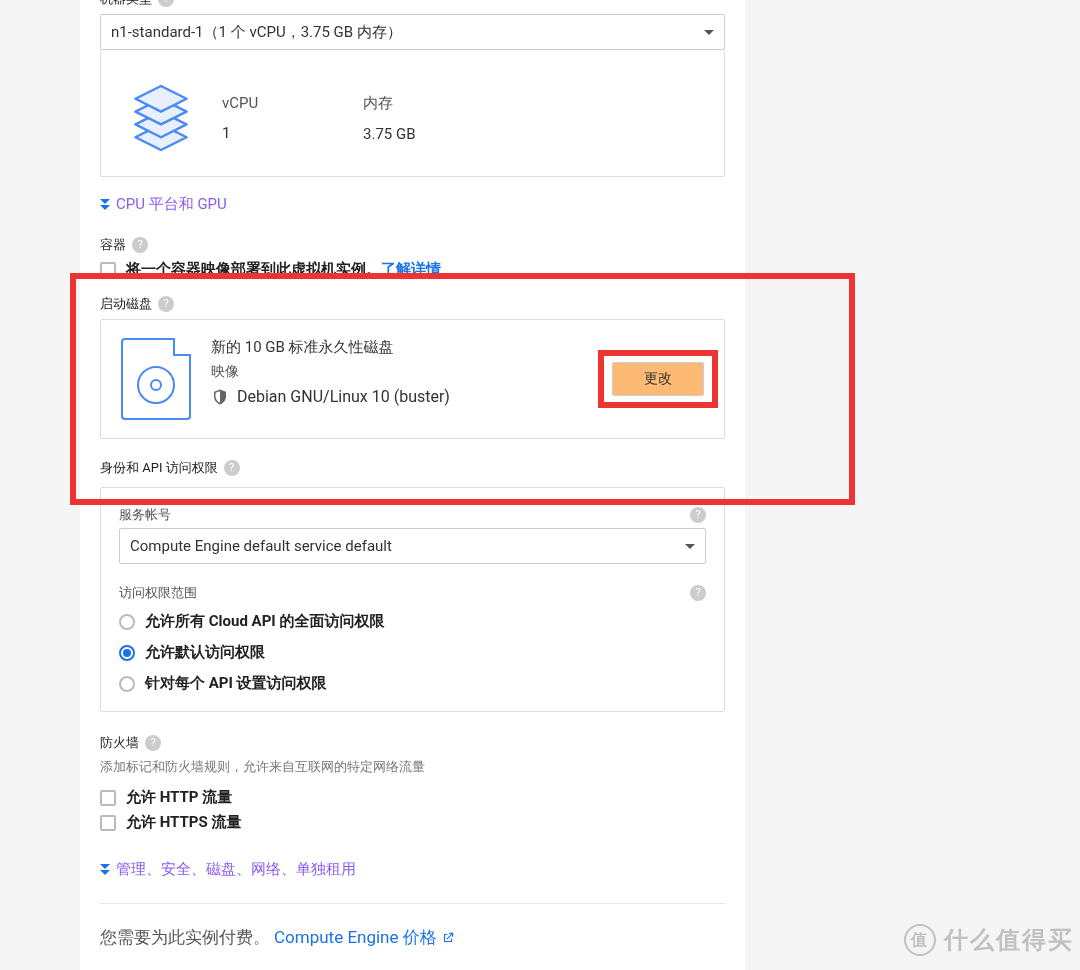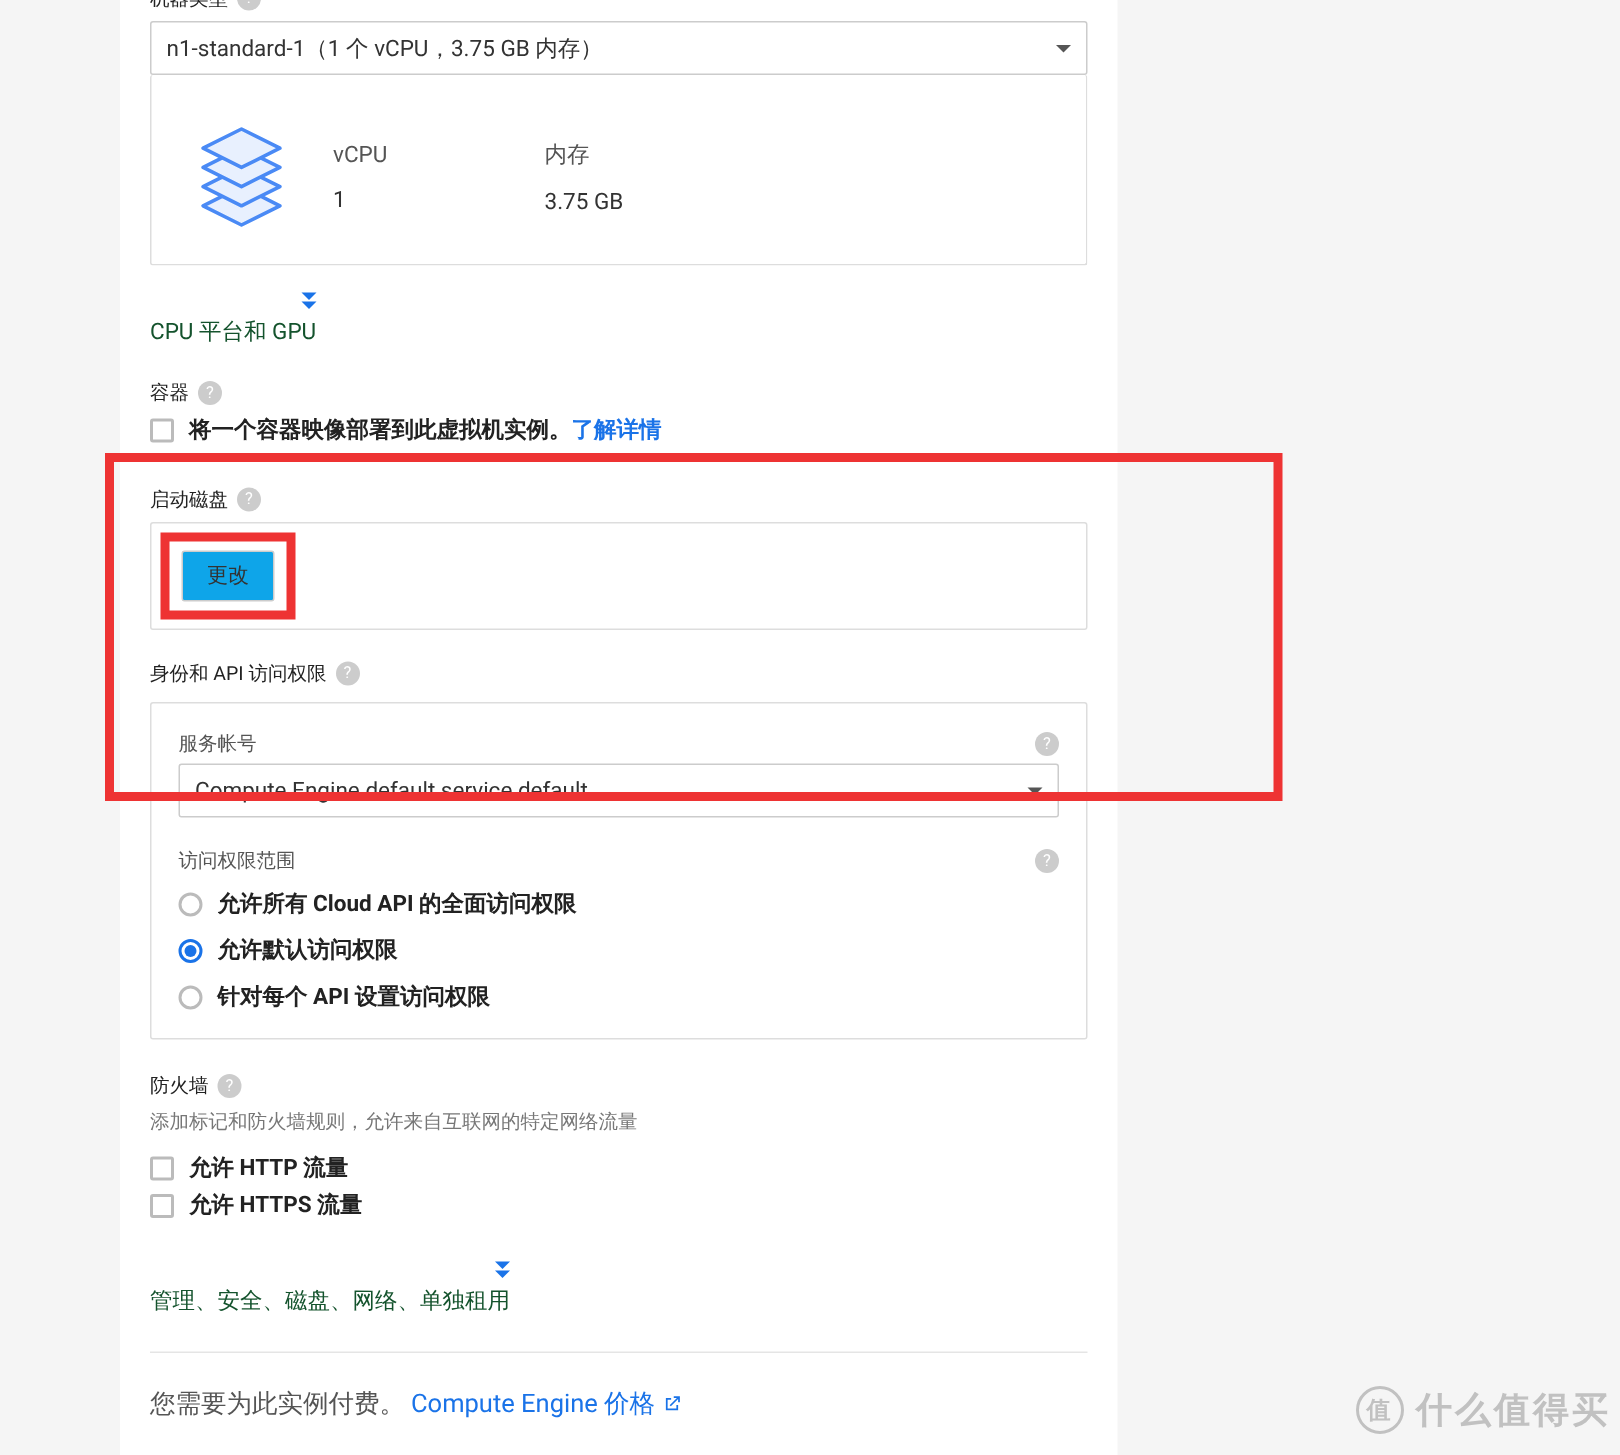--- a/index.html
+++ b/index.html
@@ -18,21 +18,21 @@
   .card { border: 1px solid #ddd; border-radius: 2px; padding: 18px 20px; }
 
   .spec-row { display: flex; align-items: center; gap: 21px; margin-top: 10px; }
   .spec-col { min-width: 120px; }
   .spec-head { font-size: 15px; color: #555; margin-bottom: 12px; }
   .spec-val { font-size: 15px; color: #333; }
 
   .stack-icon { width: 80px; height: 80px; position: relative; }
   .stack-icon svg { width: 100%; height: 100%; }
 
-  .expander-link { display: inline-flex; align-items: flex-end; gap: 6px; color: #14532d; font-size: 15px; margin-top: 18px; cursor: pointer; flex-direction: column; }
+  .expander-link { display: inline-flex; align-items: center; gap: 6px; color: #8b5cf6; font-size: 15px; margin-top: 18px; cursor: pointer; }
   .chev-down-double { display: inline-flex; flex-direction: column; gap: -4px; color: #1a73e8; }
   .chev-sm { width: 0; height: 0; border-left: 5px solid transparent; border-right: 5px solid transparent; border-top: 5px solid #1a73e8; }
   .chev-sm + .chev-sm { margin-top: 1px; }
 
   .inline-row { display: flex; align-items: center; gap: 10px; margin-top: 4px; }
   .checkbox { width: 16px; height: 16px; border: 2px solid #bbb; border-radius: 2px; flex-shrink: 0; cursor: pointer; }
   .radio { width: 16px; height: 16px; border: 2px solid #bbb; border-radius: 50%; flex-shrink: 0; cursor: pointer; position: relative; }
   .radio.checked { border-color: #1a73e8; }
   .radio.checked::after { content: ""; position: absolute; left: 2px; top: 2px; width: 8px; height: 8px; background: #1a73e8; border-radius: 50%; }
 
@@ -49,21 +49,21 @@
   .disk-sub { font-size: 14px; color: #555; }
   .disk-image-row { display: flex; align-items: center; gap: 8px; font-size: 16px; color: #333; }
 
   .shield-icon { width: 18px; height: 18px; }
 
   .disk-icon-outer { width: 70px; height: 82px; border: 2px solid #4a8af5; border-radius: 4px; position: relative; }
   .disk-icon-outer::before { content: ""; position: absolute; right: -2px; top: -2px; width: 16px; height: 16px; background: #fff; border-left: 2px solid #4a8af5; border-bottom: 2px solid #4a8af5; }
   .disk-circle { position: absolute; left: 50%; bottom: 14px; transform: translateX(-50%); width: 38px; height: 38px; border: 2px solid #4a8af5; border-radius: 50%; }
   .disk-circle::after { content: ""; position: absolute; left: 50%; top: 50%; transform: translate(-50%,-50%); width: 8px; height: 8px; border: 2px solid #4a8af5; border-radius: 50%; }
 
-  .btn { border: 1px solid #ccc; background: #0ea5e9; padding: 7px 16px; font-size: 14px; color: #333; cursor: pointer; border-radius: 2px; }
+  .btn { border: 1px solid #ccc; background: #fdba74; padding: 7px 31px; font-size: 14px; color: #333; cursor: pointer; border-radius: 2px; }
 
   .divider { border: none; border-top: 1px solid #e5e5e5; margin-top: 24px; }
 
   .sa-card { border: 1px solid #ddd; border-radius: 2px; padding: 18px; margin-top: 10px; }
 
   .radio-group { display: flex; flex-direction: column; gap: 8px; margin-top: 6px; }
 
   .footer-line { font-size: 17px; color: #555; margin-top: 22px; display: flex; align-items: center; gap: 4px; flex-wrap: wrap; }
 
   .ext-icon { width: 14px; height: 14px; }
@@ -131,29 +131,47 @@
     <span class="help-icon">?</span>
   </div>
   <div class="inline-row">
     <span class="checkbox"></span>
     <span class="checkbox-label">
       <span>将一个容器映像部署到此虚拟机实例。</span><span class="link">了解详情</span>
     </span>
   </div>
 
   
-  <div style="position:relative; margin-top:28px;">
+  <div style="position:relative; margin-top:16px;">
     <div class="highlight-outer" style="top:-22px; height:232px;"></div>
 
     <div class="section-label" style="margin-top:0;">
       <span>启动磁盘</span>
       <span class="help-icon">?</span>
     </div>
 
     <div class="card disk-card" style="position:relative;">
+      <div class="disk-left">
+        <div class="disk-icon-outer">
+          <div class="disk-circle"></div>
+        </div>
+        <div class="disk-info">
+          <div class="disk-title">新的 10 GB 标准永久性磁盘</div>
+          <div class="disk-sub">映像</div>
+          <div class="disk-image-row">
+            <span class="shield-icon">
+              <svg viewBox="0 0 24 24">
+                  <path fill="#666" d="M12 2l8 3v6c0 5-3.4 9.4-8 11-4.6-1.6-8-6-8-11V5l8-3z"></path>
+                  <path fill="#fff" d="M12 4.2L6 6.4V11c0 3.9 2.6 7.4 6 8.8V4.2z"></path>
+                </svg>
+            </span>
+            <span>Debian GNU/Linux 10 (buster)</span>
+          </div>
+        </div>
+      </div>
       <div style="position:relative;">
         <div class="highlight-btn" style="left:-14px; top:-12px; right:-14px; bottom:-12px;"></div>
         <button class="btn">更改</button>
       </div>
     </div>
 
     <div class="section-label" style="margin-top:20px;">
       <span>身份和 API 访问权限</span>
       <span class="help-icon">?</span>
     </div>

